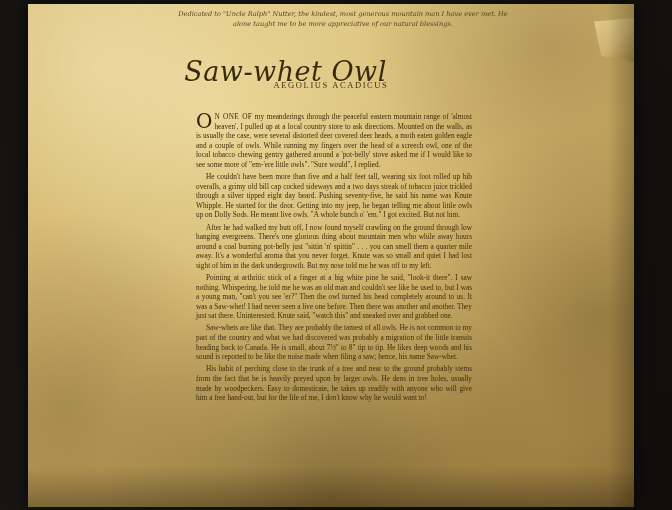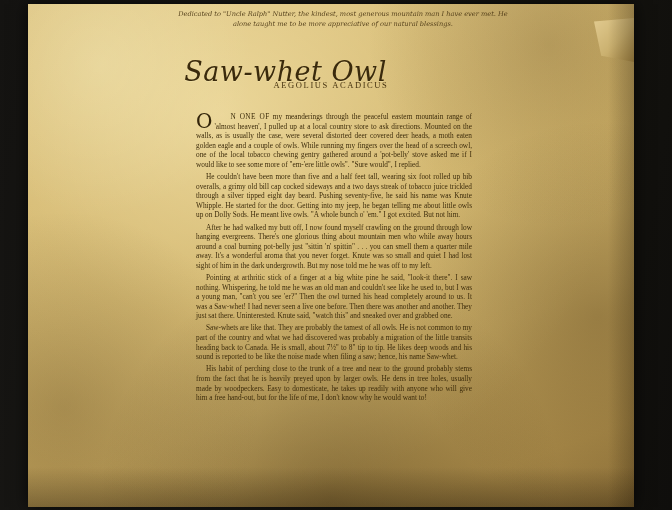--- a/index.html
+++ b/index.html
@@ -150,21 +150,20 @@
     float: left;
     font-family: "DejaVu Serif", serif;
     font-size: 20px;
     line-height: 16px;
     padding: 1px 2px 0 0;
     color: #33250a;
   }
   .smallcaps {
     font-variant: small-caps;
     letter-spacing: 0.4px;
-    margin-left: 16px;
   }
 </style>
 </head>
 <body>
 
 <div class="page-wrap">
   <div class="backdrop"></div>
 
   <div class="paper">
     <div class="grain"></div>

